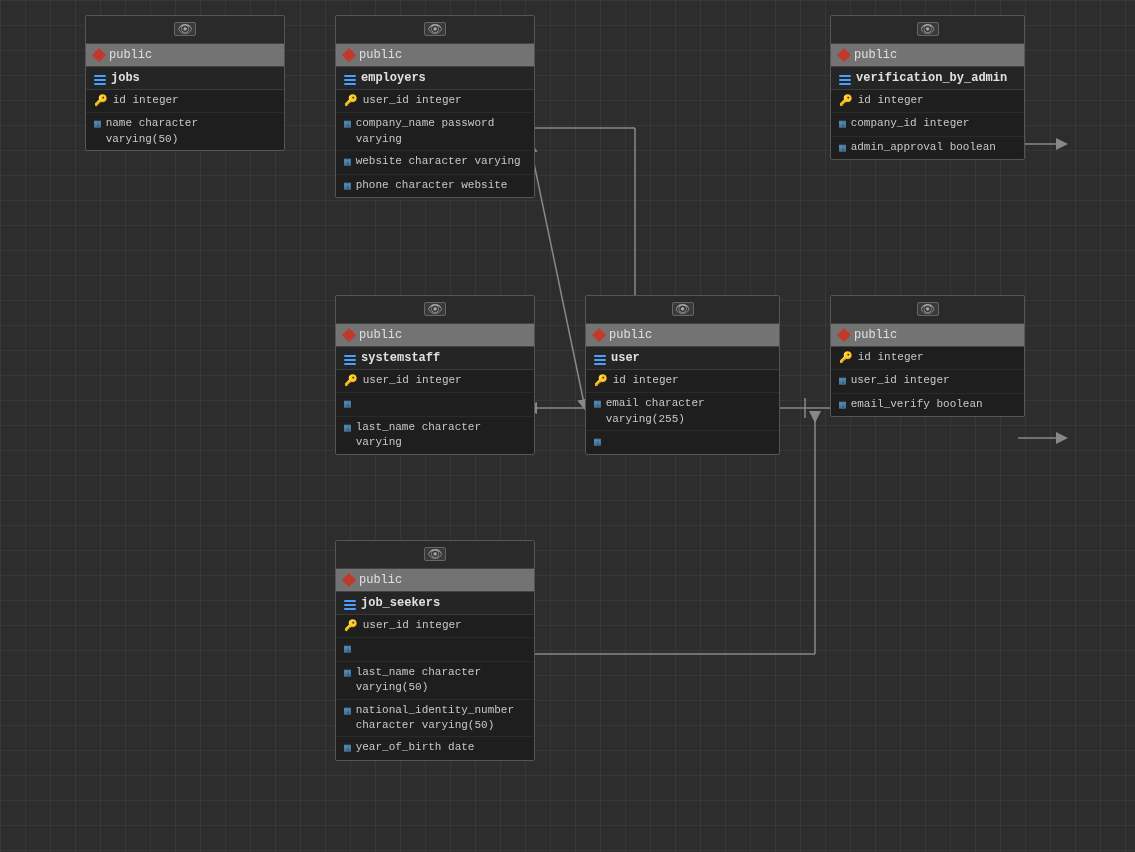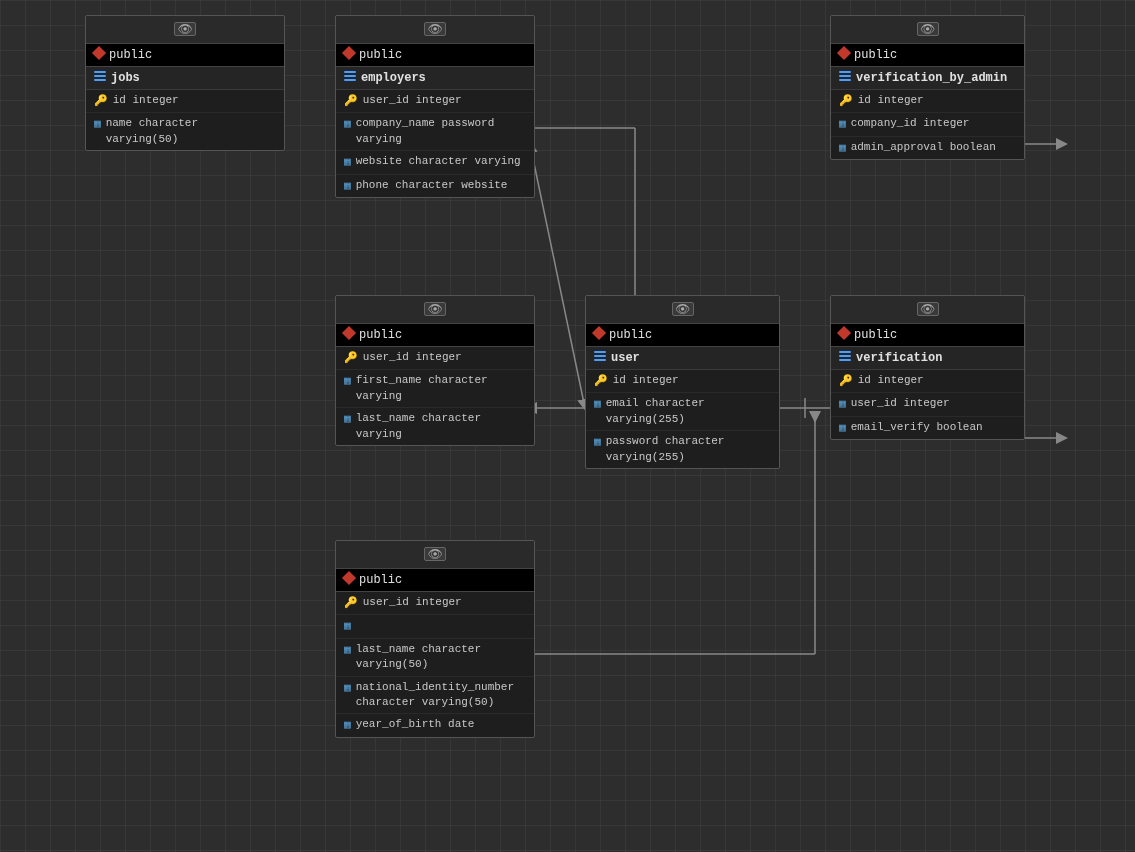--- a/index.html
+++ b/index.html
@@ -69,39 +69,40 @@
     }
 
     .card-header-spacer {
       height: 28px;
       background: #2a2a2a;
       border-bottom: 1px solid #444;
     }
 
     .card-schema {
       display: flex;
+      align-items: center;
       padding: 4px 8px;
-      background: #000000;
+      background: #737373;
       border-bottom: 1px solid #444;
       gap: 5px;
       font-size: 12px;
       color: #e0e0e0;
     }
 
     .schema-diamond {
       width: 10px;
       height: 10px;
       background: #c0392b;
       transform: rotate(45deg);
       flex-shrink: 0;
     }
 
     .card-tablename {
       display: flex;
-      align-items: flex-start;
+      align-items: flex-end;
       padding: 4px 8px;
       background: #252525;
       border-bottom: 1px solid #3a3a3a;
       gap: 5px;
       font-size: 12px;
       color: #e0e0e0;
       font-weight: bold;
     }
 
     .table-icon {
@@ -300,27 +301,34 @@
   <div class="table-card" style="top:295px; left:335px; width:200px;">
     <div class="card-header-spacer">
       <div class="card-eye">
         <span class="eye-symbol">👁</span>
       </div>
     </div>
     <div class="card-schema">
       <div class="schema-diamond"></div>
       <span>public</span>
     </div>
+    <div class="card-tablename">
+      <div class="table-icon">
+          <span></span>
+          <span></span>
+          <span></span>
+        </div>
+      <span>systemstaff</span>
+    </div>
     <div class="card-field">
       <span class="field-icon key-icon">🔑</span>
       <span>user_id integer</span>
     </div>
     <div class="card-field">
       <span class="field-icon col-icon">▦</span>
-      <span>first_name character varying</span>
     </div>
     <div class="card-field">
       <span class="field-icon col-icon">▦</span>
       <span>last_name character varying</span>
     </div>
   </div>
 
   <div class="table-card" style="top:295px; left:585px; width:195px;">
     <div class="card-header-spacer">
       <div class="card-eye">
@@ -342,42 +350,33 @@
     <div class="card-field">
       <span class="field-icon key-icon">🔑</span>
       <span>id integer</span>
     </div>
     <div class="card-field">
       <span class="field-icon col-icon">▦</span>
       <span>email character varying(255)</span>
     </div>
     <div class="card-field">
       <span class="field-icon col-icon">▦</span>
-      <span>password character varying(255)</span>
     </div>
   </div>
 
   <div class="table-card" style="top:295px; left:830px; width:195px;">
     <div class="card-header-spacer">
       <div class="card-eye">
         <span class="eye-symbol">👁</span>
       </div>
     </div>
     <div class="card-schema">
       <div class="schema-diamond"></div>
       <span>public</span>
     </div>
-    <div class="card-tablename">
-      <div class="table-icon">
-          <span></span>
-          <span></span>
-          <span></span>
-        </div>
-      <span>verification</span>
-    </div>
     <div class="card-field">
       <span class="field-icon key-icon">🔑</span>
       <span>id integer</span>
     </div>
     <div class="card-field">
       <span class="field-icon col-icon">▦</span>
       <span>user_id integer</span>
     </div>
     <div class="card-field">
       <span class="field-icon col-icon">▦</span>
@@ -388,20 +387,28 @@
   <div class="table-card" style="top:540px; left:335px; width:200px;">
     <div class="card-header-spacer">
       <div class="card-eye">
         <span class="eye-symbol">👁</span>
       </div>
     </div>
     <div class="card-schema">
       <div class="schema-diamond"></div>
       <span>public</span>
     </div>
+    <div class="card-tablename">
+      <div class="table-icon">
+          <span></span>
+          <span></span>
+          <span></span>
+        </div>
+      <span>job_seekers</span>
+    </div>
     <div class="card-field">
       <span class="field-icon key-icon">🔑</span>
       <span>user_id integer</span>
     </div>
     <div class="card-field">
       <span class="field-icon col-icon">▦</span>
     </div>
     <div class="card-field">
       <span class="field-icon col-icon">▦</span>
       <span>last_name character varying(50)</span>

